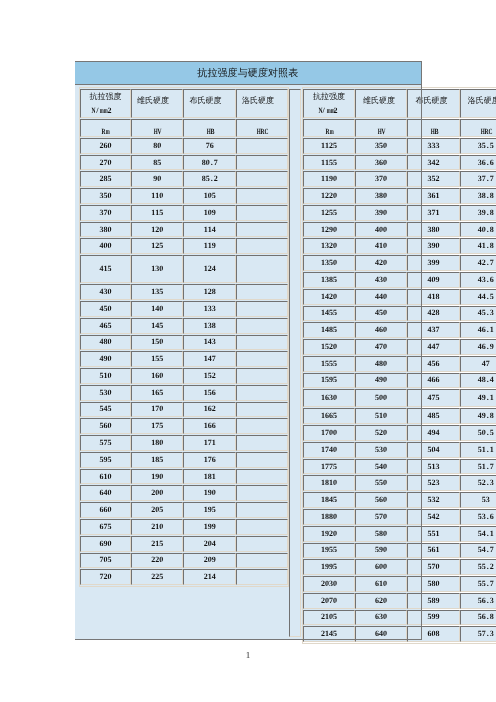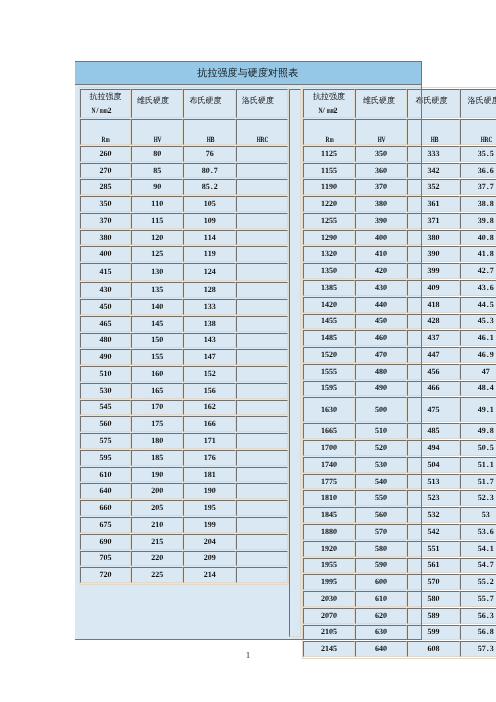--- a/index.html
+++ b/index.html
@@ -19,21 +19,21 @@
             display:flex;align-items:center;justify-content:center;}
   .title-text{font-size:10px;letter-spacing:0.1px;}
 
   .dtable{position:absolute;border-collapse:separate;border-spacing:0.6px 1px;
           table-layout:fixed;border:1px solid #e0d8ca;width:max-content;}
   .dtable td{background:#d9e8f3;text-align:center;padding:0;vertical-align:middle;
      font-family:"Liberation Serif",serif;font-size:8px;font-weight:bold;
      border-top:1px solid #717171;border-left:1px solid #717171;
      border-right:1px solid #e0d8ca;border-bottom:1px solid #e0d8ca;
      box-sizing:border-box;line-height:1;}
-  .dtable td.sym{padding-top:16px;}
+  .dtable td.sym{padding-top:8px;}
   .dtable td.hdr{font-weight:normal;padding-top:0;}
   .dtable td.hdr.shift{padding-right:8.6px;}
   #rt td.hdr.shift{padding-right:4px;}
   .dtable td.hdr .l1{padding-right:0;}
   #lt td.hdr .l2{padding-right:8px;}
   #rt td.hdr .l2{padding-right:2.6px;}
   .dtable td.hdr .l2{padding-right:7.6px;}
   .dtable td.hdr .l1{font-size:8px;line-height:9px;padding-bottom:5px;}
   .dtable td.hdr .l2{font-size:8px;line-height:9px;font-weight:bold;}
   .hw{display:inline-block;}
@@ -118,21 +118,21 @@
         </tr>
         <tr>
           <td style="width: 51.6px; height: 15.77px;"><span class="hw"><i class="gl" style="width: 4px;">4</i><i class="gl" style="width: 4px;">0</i><i class="gl" style="width: 4px;">0</i></span></td>
           <td style="width: 52.1px; height: 15.77px;"><span class="hw"><i class="gl" style="width: 4px;">1</i><i class="gl" style="width: 4px;">2</i><i class="gl" style="width: 4px;">5</i></span></td>
           <td style="width: 52.9px; height: 15.77px;"><span class="hw"><i class="gl" style="width: 4px;">1</i><i class="gl" style="width: 4px;">1</i><i class="gl" style="width: 4px;">9</i></span></td>
           <td style="width: 52.1px; height: 15.77px;"></td>
         </tr>
         <tr>
           <td style="width: 51.6px; height: 15.77px;"><span class="hw"><i class="gl" style="width: 4px;">4</i><i class="gl" style="width: 4px;">1</i><i class="gl" style="width: 4px;">5</i></span></td>
           <td style="width: 52.1px; height: 15.77px;"><span class="hw"><i class="gl" style="width: 4px;">1</i><i class="gl" style="width: 4px;">3</i><i class="gl" style="width: 4px;">0</i></span></td>
-          <td style="width: 52.9px; height: 18px;"><span class="hw"><i class="gl" style="width: 4px;">1</i><i class="gl" style="width: 4px;">2</i><i class="gl" style="width: 4px;">4</i></span></td>
+          <td style="width: 52.9px; height: 28px;"><span class="hw"><i class="gl" style="width: 4px;">1</i><i class="gl" style="width: 4px;">2</i><i class="gl" style="width: 4px;">4</i></span></td>
           <td style="width: 52.1px; height: 15.77px;"></td>
         </tr>
         <tr>
           <td style="width: 51.6px; height: 15.77px;"><span class="hw"><i class="gl" style="width: 4px;">4</i><i class="gl" style="width: 4px;">3</i><i class="gl" style="width: 4px;">0</i></span></td>
           <td style="width: 52.1px; height: 15.77px;"><span class="hw"><i class="gl" style="width: 4px;">1</i><i class="gl" style="width: 4px;">3</i><i class="gl" style="width: 4px;">5</i></span></td>
           <td style="width: 52.9px; height: 15.77px;"><span class="hw"><i class="gl" style="width: 4px;">1</i><i class="gl" style="width: 4px;">2</i><i class="gl" style="width: 4px;">8</i></span></td>
           <td style="width: 52.1px; height: 15.77px;"></td>
         </tr>
         <tr>
           <td style="width: 51.6px; height: 15.77px;"><span class="hw"><i class="gl" style="width: 4px;">4</i><i class="gl" style="width: 4px;">5</i><i class="gl" style="width: 4px;">0</i></span></td>
@@ -345,21 +345,21 @@
           <td style="width: 52.1px; height: 15.77px;"><span class="hw"><i class="gl" style="width: 4px;">4</i><i class="gl" style="width: 4px;">5</i><i class="gl" style="width: 4px;">6</i></span></td>
           <td style="width: 52.1px; height: 15.77px;"><span class="hw"><i class="gl" style="width: 4px;">4</i><i class="gl" style="width: 4px;">7</i></span></td>
         </tr>
         <tr>
           <td style="width: 51.6px; height: 15.77px;"><span class="hw"><i class="gl" style="width: 4px;">1</i><i class="gl" style="width: 4px;">5</i><i class="gl" style="width: 4px;">9</i><i class="gl" style="width: 4px;">5</i></span></td>
           <td style="width: 52.8px; height: 15.77px;"><span class="hw"><i class="gl" style="width: 4px;">4</i><i class="gl" style="width: 4px;">9</i><i class="gl" style="width: 4px;">0</i></span></td>
           <td style="width: 52.1px; height: 15.77px;"><span class="hw"><i class="gl" style="width: 4px;">4</i><i class="gl" style="width: 4px;">6</i><i class="gl" style="width: 4px;">6</i></span></td>
           <td style="width: 52.1px; height: 15.77px;"><span class="hw"><i class="gl" style="width: 4px;">4</i><i class="gl" style="width: 4px;">8</i><i class="gl" style="width: 4px;">.</i><i class="gl" style="width: 4px;">4</i></span></td>
         </tr>
         <tr>
-          <td style="width: 51.6px; height: 25px;"><span class="hw"><i class="gl" style="width: 4px;">1</i><i class="gl" style="width: 4px;">6</i><i class="gl" style="width: 4px;">3</i><i class="gl" style="width: 4px;">0</i></span></td>
+          <td style="width: 51.6px; height: 18px;"><span class="hw"><i class="gl" style="width: 4px;">1</i><i class="gl" style="width: 4px;">6</i><i class="gl" style="width: 4px;">3</i><i class="gl" style="width: 4px;">0</i></span></td>
           <td style="width: 52.8px; height: 15.77px;"><span class="hw"><i class="gl" style="width: 4px;">5</i><i class="gl" style="width: 4px;">0</i><i class="gl" style="width: 4px;">0</i></span></td>
           <td style="width: 52.1px; height: 15.77px;"><span class="hw"><i class="gl" style="width: 4px;">4</i><i class="gl" style="width: 4px;">7</i><i class="gl" style="width: 4px;">5</i></span></td>
           <td style="width: 52.1px; height: 15.77px;"><span class="hw"><i class="gl" style="width: 4px;">4</i><i class="gl" style="width: 4px;">9</i><i class="gl" style="width: 4px;">.</i><i class="gl" style="width: 4px;">1</i></span></td>
         </tr>
         <tr>
           <td style="width: 51.6px; height: 15.77px;"><span class="hw"><i class="gl" style="width: 4px;">1</i><i class="gl" style="width: 4px;">6</i><i class="gl" style="width: 4px;">6</i><i class="gl" style="width: 4px;">5</i></span></td>
           <td style="width: 52.8px; height: 15.77px;"><span class="hw"><i class="gl" style="width: 4px;">5</i><i class="gl" style="width: 4px;">1</i><i class="gl" style="width: 4px;">0</i></span></td>
           <td style="width: 52.1px; height: 15.77px;"><span class="hw"><i class="gl" style="width: 4px;">4</i><i class="gl" style="width: 4px;">8</i><i class="gl" style="width: 4px;">5</i></span></td>
           <td style="width: 52.1px; height: 15.77px;"><span class="hw"><i class="gl" style="width: 4px;">4</i><i class="gl" style="width: 4px;">9</i><i class="gl" style="width: 4px;">.</i><i class="gl" style="width: 4px;">8</i></span></td>
         </tr>

